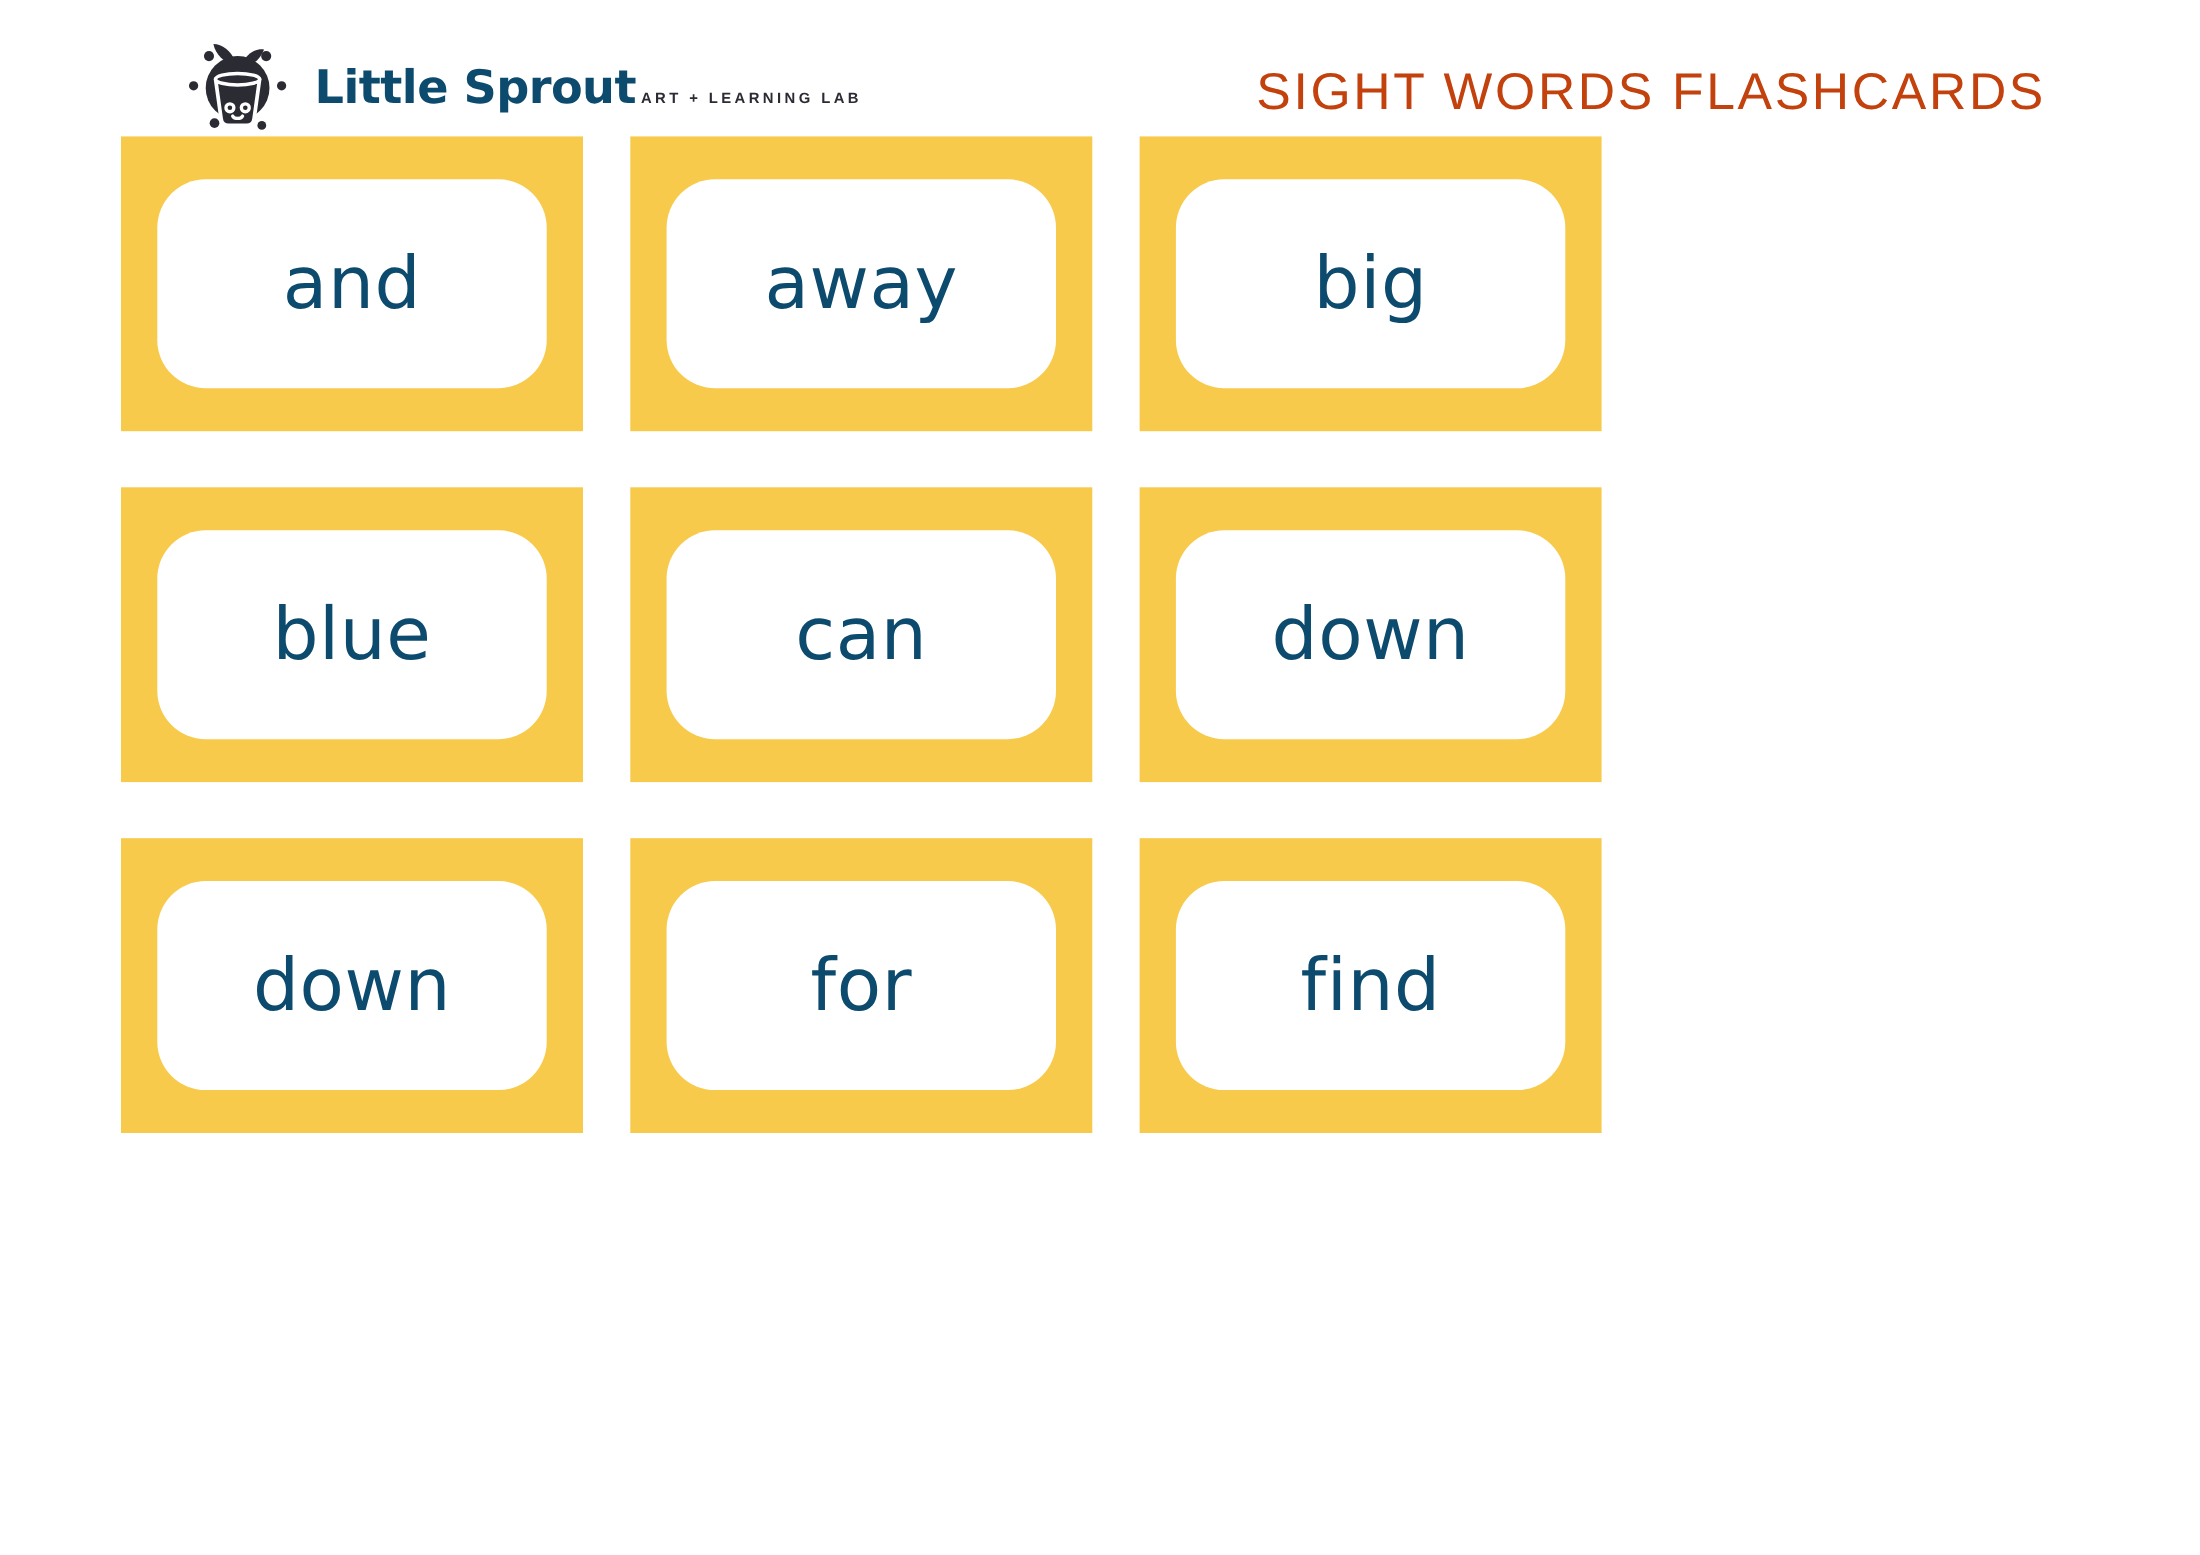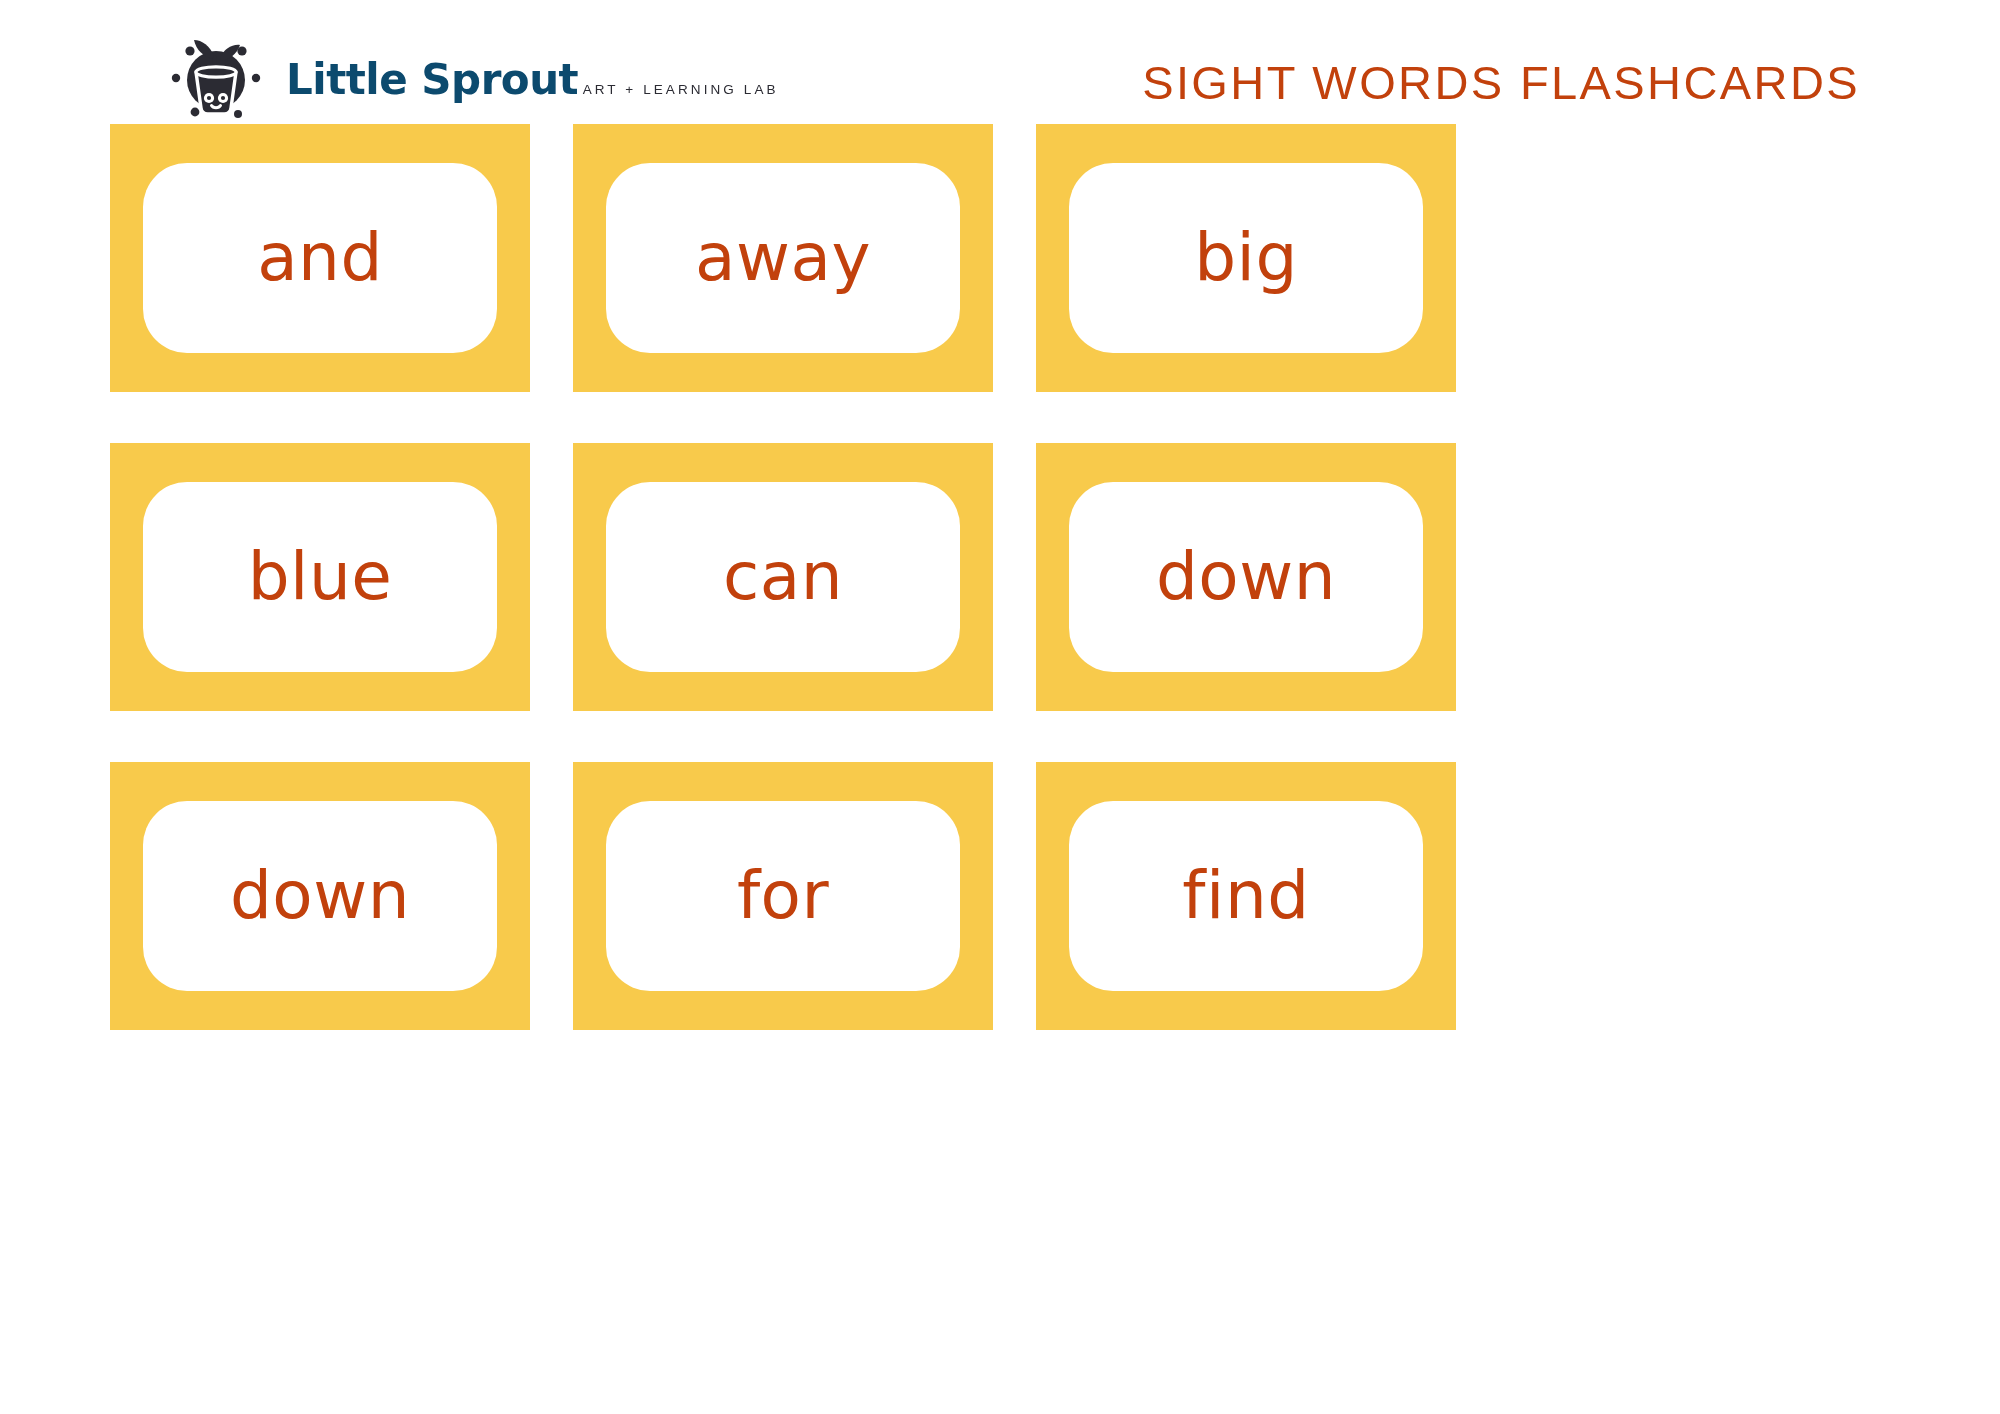--- a/index.html
+++ b/index.html
@@ -46,21 +46,21 @@
     font-size: 42px;
     font-weight: 700;
     color: #0c4a6e;
     letter-spacing: -0.5px;
     line-height: 1;
     white-space: nowrap;
   }
   .brand-tagline {
     font-family: "Liberation Sans", sans-serif;
     font-size: 13.5px;
-    font-weight: 400;
+    font-weight: 700;
     color: #2b2b33;
     letter-spacing: 3.1px;
     line-height: 1;
     margin-top: 11px;
     white-space: nowrap;
   }
 
   .sheet-title {
     position: absolute;
     right: 140px;
@@ -99,21 +99,21 @@
     background: #ffffff;
     border-radius: 44px;
     display: flex;
     align-items: center;
     justify-content: center;
   }
   .flashcard-word {
     font-family: "DejaVu Sans", sans-serif;
     font-size: 66px;
     font-weight: 400;
-    color: #c2410c;
+    color: #0c4a6e;
     line-height: 1;
     letter-spacing: 0.5px;
   }
 </style>
 </head>
 <body>
 
 <div class="header">
 
   <div class="brand">

